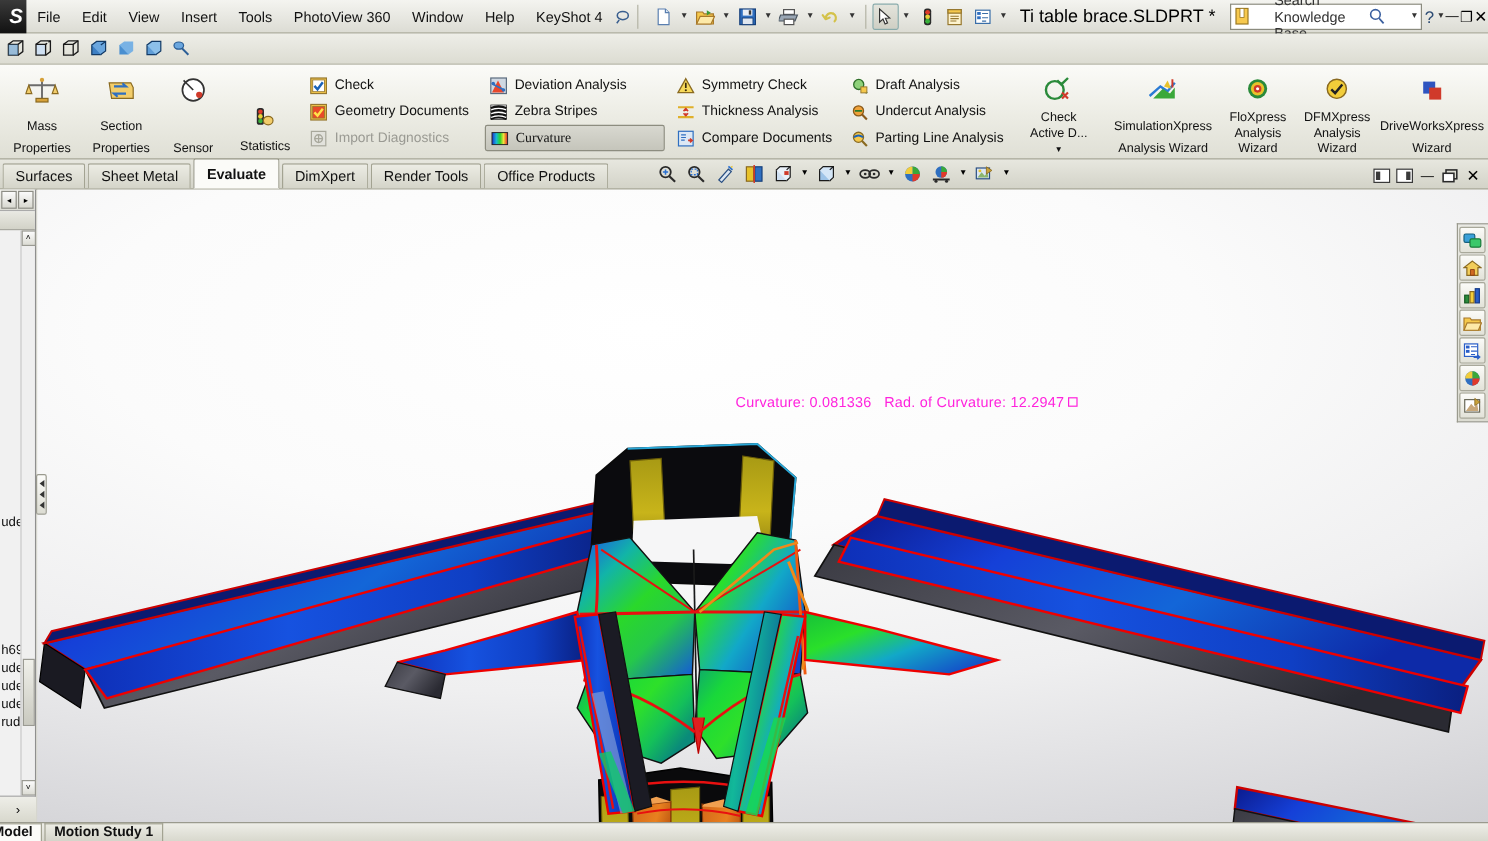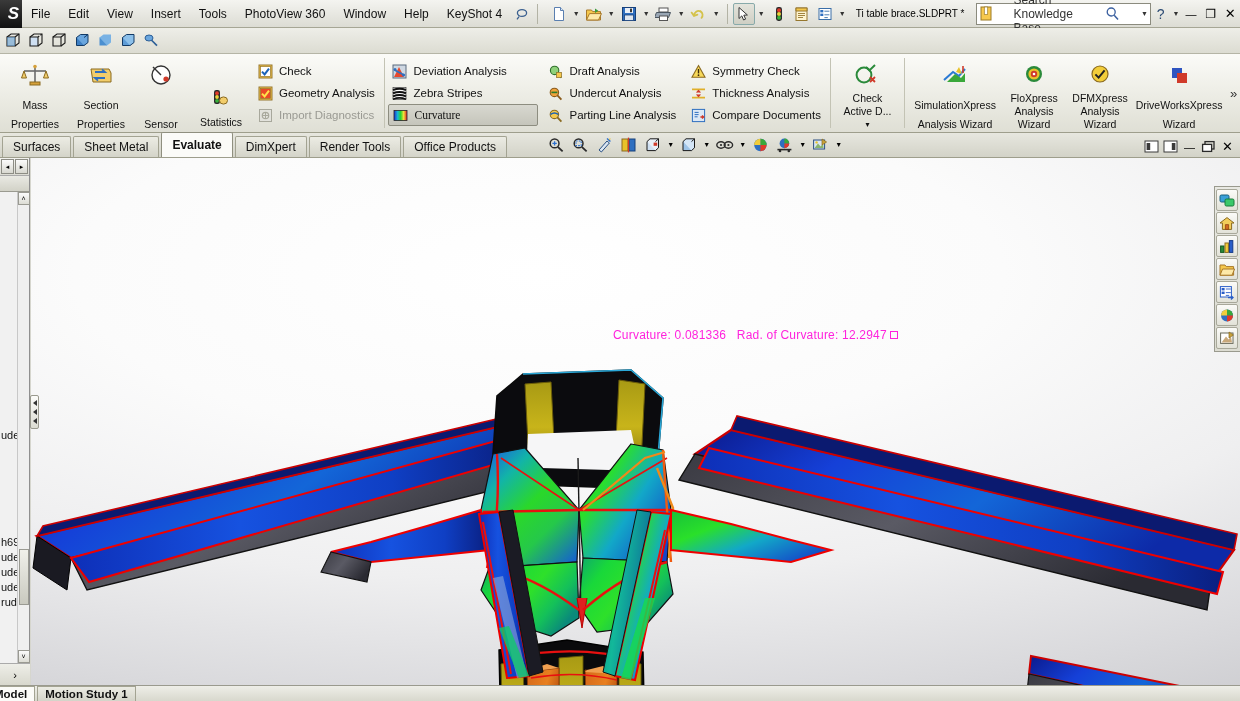--- a/index.html
+++ b/index.html
@@ -31,21 +31,21 @@
   }
   .qat { display: flex; align-items: center; gap: 1px; padding-left: 6px; }
   .qat-btn {
     width: 22px; height: 22px; display: flex; align-items: center; justify-content: center;
     border: 1px solid transparent; border-radius: 2px;
   }
   .caret { width: 11px; height: 22px; display:flex; align-items:center; justify-content:center;
            font-size: 7px; color: #333; }
   .sep-v { width: 1px; height: 20px; background: #b3b3a5; margin: 0 4px; }
 
-  .docname { font-size: 10px; padding: 0 8px; white-space: nowrap; }
+  .docname { font-size: 15px; padding: 0 8px; white-space: nowrap; }
 
   .searchbox {
     display: flex; align-items: center; height: 22px; width: 178px;
     background: #fff; border: 1px solid #8b8b7e; margin-left: 4px; gap: 16px;
   }
   .searchbox .kb-ico { width: 18px; display:flex; justify-content:center; }
   .searchbox .ph { flex: 1; color: #333; font-size: 12px; padding-left: 2px; }
   .searchbox .mag { width: 20px; display:flex; justify-content:center; }
 
   .wbtn { width: 20px; height: 22px; display:flex; align-items:center; justify-content:center; }
@@ -449,21 +449,21 @@
           <span>Check</span>
         </div>
         <div class="smallbtn">
           <span class="si">
             <svg width="15" height="15" viewBox="0 0 15 15">
                 <rect x="1" y="1" width="13" height="13" fill="#f5c84c" stroke="#96772e"></rect>
                 <rect x="2.6" y="2.6" width="9.8" height="9.8" fill="#e84a28" stroke="#96772e" stroke-width="0.7"></rect>
                 <path d="M4 7.6 L6.6 10.4 L11 4.6" fill="none" stroke="#ffe14a" stroke-width="2"></path>
               </svg>
           </span>
-          <span>Geometry Analysis</span>
+          <span>Geometry Documents</span>
         </div>
         <div class="smallbtn disabled">
           <span class="si">
             <svg width="15" height="15" viewBox="0 0 15 15">
                 <rect x="1.5" y="1.5" width="12" height="12" fill="#e2e2dc" stroke="#a8a89c"></rect>
                 <circle cx="7.5" cy="7.5" r="3.2" fill="none" stroke="#a8a89c" stroke-width="1.2"></circle>
                 <path d="M7.5 4.3v6.4M4.3 7.5h6.4" stroke="#a8a89c" stroke-width="1"></path>
               </svg>
           </span>
           <span>Import Diagnostics</span>
@@ -515,53 +515,20 @@
               </svg>
           </span>
           <span>Curvature</span>
         </div>
       </div>
 
       <div class="smallcol" style="margin-left:6px;">
         <div class="smallbtn">
           <span class="si">
             <svg width="15" height="15" viewBox="0 0 15 15">
-                <circle cx="6.6" cy="6.4" r="4.2" fill="#8ed17a" stroke="#2f6f2a" stroke-width="1.1"></circle>
-                <path d="M9.4 9.4 L13.4 13.6" stroke="#2f6f2a" stroke-width="1.8"></path>
-                <rect x="8.4" y="8.4" width="5" height="5" fill="#f5c84c" stroke="#96772e" stroke-width="0.8"></rect>
-              </svg>
-          </span>
-          <span>Draft Analysis</span>
-        </div>
-        <div class="smallbtn">
-          <span class="si">
-            <svg width="15" height="15" viewBox="0 0 15 15">
-                <circle cx="6.4" cy="6.4" r="4.2" fill="#f0a23a" stroke="#8a5a1a" stroke-width="1.1"></circle>
-                <path d="M9.2 9.2 L13.4 13.6" stroke="#8a5a1a" stroke-width="1.8"></path>
-                <path d="M3.4 6.4 h6" stroke="#2a7a2a" stroke-width="1.6"></path>
-              </svg>
-          </span>
-          <span>Undercut Analysis</span>
-        </div>
-        <div class="smallbtn">
-          <span class="si">
-            <svg width="15" height="15" viewBox="0 0 15 15">
-                <circle cx="6.4" cy="6.4" r="4.2" fill="#f5c84c" stroke="#8a6a20" stroke-width="1.1"></circle>
-                <path d="M9.2 9.2 L13.4 13.6" stroke="#8a6a20" stroke-width="1.8"></path>
-                <path d="M2.6 6.4 q3.8 -3 7.6 0" fill="none" stroke="#1a62b8" stroke-width="1.5"></path>
-              </svg>
-          </span>
-          <span>Parting Line Analysis</span>
-        </div>
-      </div>
-
-      <div class="smallcol" style="margin-left:6px;">
-        <div class="smallbtn">
-          <span class="si">
-            <svg width="15" height="15" viewBox="0 0 15 15">
                 <path d="M7.5 1.6 L14 13.2 H1z" fill="#f7d95a" stroke="#8a6a20" stroke-width="1.1"></path>
                 <path d="M7.5 5v4.4" stroke="#3a2a0a" stroke-width="1.4"></path>
                 <circle cx="7.5" cy="11.2" r="0.9" fill="#3a2a0a"></circle>
               </svg>
           </span>
           <span>Symmetry Check</span>
         </div>
         <div class="smallbtn">
           <span class="si">
             <svg width="15" height="15" viewBox="0 0 15 15">
@@ -575,20 +542,53 @@
         </div>
         <div class="smallbtn">
           <span class="si">
             <svg width="15" height="15" viewBox="0 0 15 15">
                 <rect x="1.4" y="1.4" width="12.2" height="12.2" fill="#dce8f5" stroke="#2f6fc0"></rect>
                 <path d="M3.6 4.4h4M3.6 6.6h4M3.6 8.8h3" stroke="#2f6fc0" stroke-width="1"></path>
                 <path d="M9.4 9 h3.2 M11 7.4 l1.8 1.6 -1.8 1.6" fill="none" stroke="#d03a2a" stroke-width="1.3"></path>
               </svg>
           </span>
           <span>Compare Documents</span>
+        </div>
+      </div>
+
+      <div class="smallcol" style="margin-left:6px;">
+        <div class="smallbtn">
+          <span class="si">
+            <svg width="15" height="15" viewBox="0 0 15 15">
+                <circle cx="6.6" cy="6.4" r="4.2" fill="#8ed17a" stroke="#2f6f2a" stroke-width="1.1"></circle>
+                <path d="M9.4 9.4 L13.4 13.6" stroke="#2f6f2a" stroke-width="1.8"></path>
+                <rect x="8.4" y="8.4" width="5" height="5" fill="#f5c84c" stroke="#96772e" stroke-width="0.8"></rect>
+              </svg>
+          </span>
+          <span>Draft Analysis</span>
+        </div>
+        <div class="smallbtn">
+          <span class="si">
+            <svg width="15" height="15" viewBox="0 0 15 15">
+                <circle cx="6.4" cy="6.4" r="4.2" fill="#f0a23a" stroke="#8a5a1a" stroke-width="1.1"></circle>
+                <path d="M9.2 9.2 L13.4 13.6" stroke="#8a5a1a" stroke-width="1.8"></path>
+                <path d="M3.4 6.4 h6" stroke="#2a7a2a" stroke-width="1.6"></path>
+              </svg>
+          </span>
+          <span>Undercut Analysis</span>
+        </div>
+        <div class="smallbtn">
+          <span class="si">
+            <svg width="15" height="15" viewBox="0 0 15 15">
+                <circle cx="6.4" cy="6.4" r="4.2" fill="#f5c84c" stroke="#8a6a20" stroke-width="1.1"></circle>
+                <path d="M9.2 9.2 L13.4 13.6" stroke="#8a6a20" stroke-width="1.8"></path>
+                <path d="M2.6 6.4 q3.8 -3 7.6 0" fill="none" stroke="#1a62b8" stroke-width="1.5"></path>
+              </svg>
+          </span>
+          <span>Parting Line Analysis</span>
         </div>
       </div>
     </div>
 
     <div class="rdiv"></div>
 
     <div class="rgroup">
       <div class="bigbtn w66">
         <div class="ico">
           <svg width="26" height="24" viewBox="0 0 26 24">

